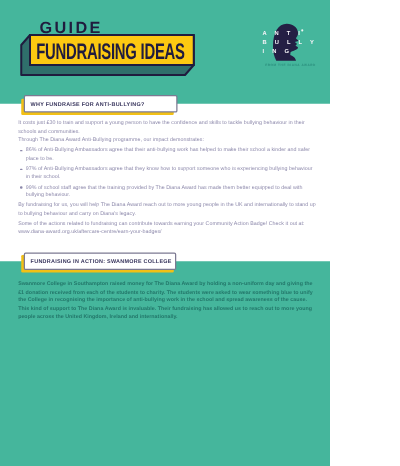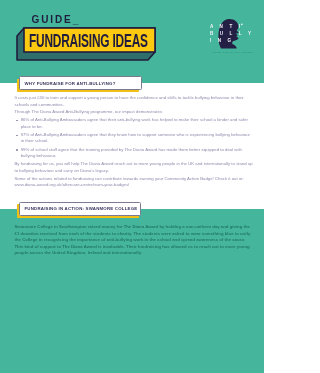--- a/index.html
+++ b/index.html
@@ -1,21 +1,21 @@
 <!DOCTYPE html>
 <html><head>
 <meta charset="utf-8">
 <style>
   *{box-sizing:border-box;}
   html,body{margin:0;padding:0;}
   body{width:264px;height:373px;font-family:"Liberation Sans",sans-serif;background:#fff;overflow:hidden;}
   .page{position:relative;width:264px;height:373px;background:#fff;}
   .teal-top{position:absolute;left:0;top:0;width:264px;height:83px;background:#45b69c;}
   .teal-bot{position:absolute;left:0;top:209px;width:264px;height:164px;background:#45b69c;}
-  .eyebrow{position:absolute;left:31.5px;top:14.5px;font-size:10px;font-weight:bold;letter-spacing:1.9px;color:#201c3e;line-height:1;}
+  .eyebrow{position:absolute;left:31.5px;top:14.5px;font-size:13px;font-weight:bold;letter-spacing:1.9px;color:#201c3e;line-height:1;}
   .banner-svg{position:absolute;left:0;top:0;}
   .banner-title{position:absolute;left:29px;top:32.2px;font-size:18px;font-weight:bold;letter-spacing:-0.3px;color:#201c3e;line-height:1;transform:scaleX(0.66);transform-origin:left top;white-space:nowrap;}
   .logo-svg{position:absolute;left:0;top:0;}
   .sec-head{position:absolute;height:14px;}
   .sec-head .shadow{position:absolute;left:-2.5px;top:2.5px;width:100%;height:100%;background:#f2c015;border-radius:1px;}
   .sec-head .box{position:absolute;left:0;top:0;width:100%;height:100%;background:#fff;border:0.8px solid #7c7a92;border-radius:1.5px;display:flex;align-items:center;}
   .sec-head .txt{font-size:4.35px;font-weight:bold;letter-spacing:0.22px;color:#37345c;padding-left:4.3px;white-space:nowrap;line-height:1;position:relative;top:0.6px;}
   .body-txt{position:absolute;font-size:4.25px;line-height:6.55px;color:#8d89ab;letter-spacing:0.02px;}
   .body-txt p{margin:0 0 1.3px 0;}
   .bullets{margin:0;padding:0;list-style:none;}

